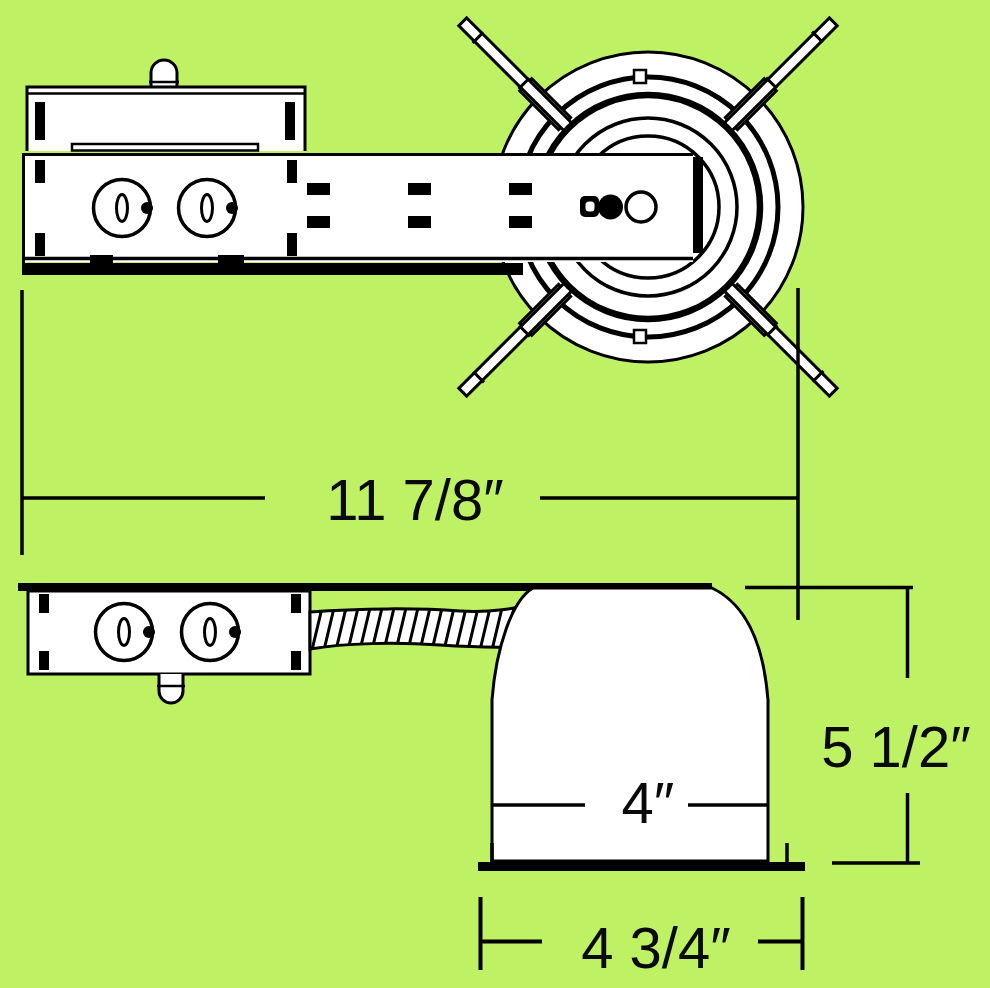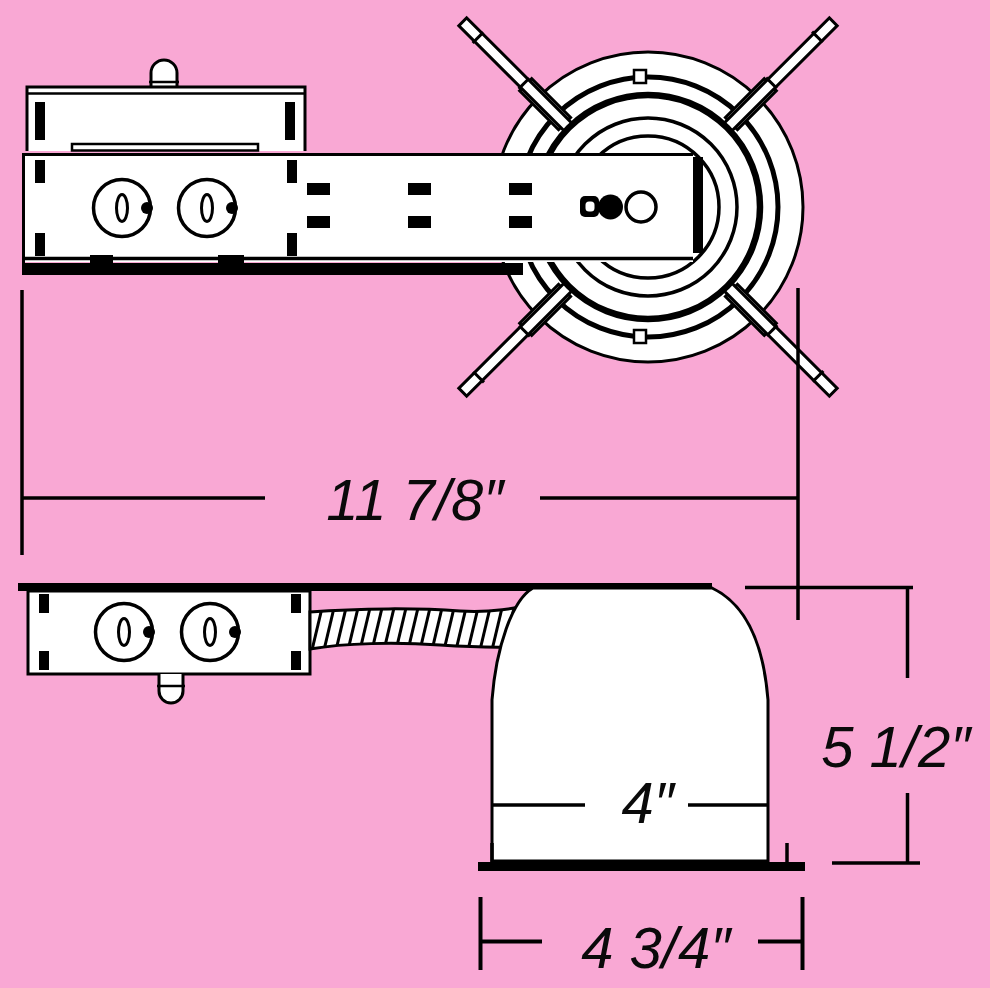--- a/index.html
+++ b/index.html
@@ -4,23 +4,22 @@
 <style>
   html, body {
     margin: 0;
     padding: 0;
     background: #ffffff;
   }
   .stage {
     position: relative;
     width: 990px;
     height: 988px;
-    background: #f9a8d4;
+    background: #bef264;
     overflow: hidden;
-    font-style: italic;
   }
   svg { display: block; }
   .dim-text {
     font-family: "Liberation Sans", "DejaVu Sans", sans-serif;
     font-size: 58px;
     font-weight: 400;
     fill: #0a0a0a;
   }
 </style>
 </head>

